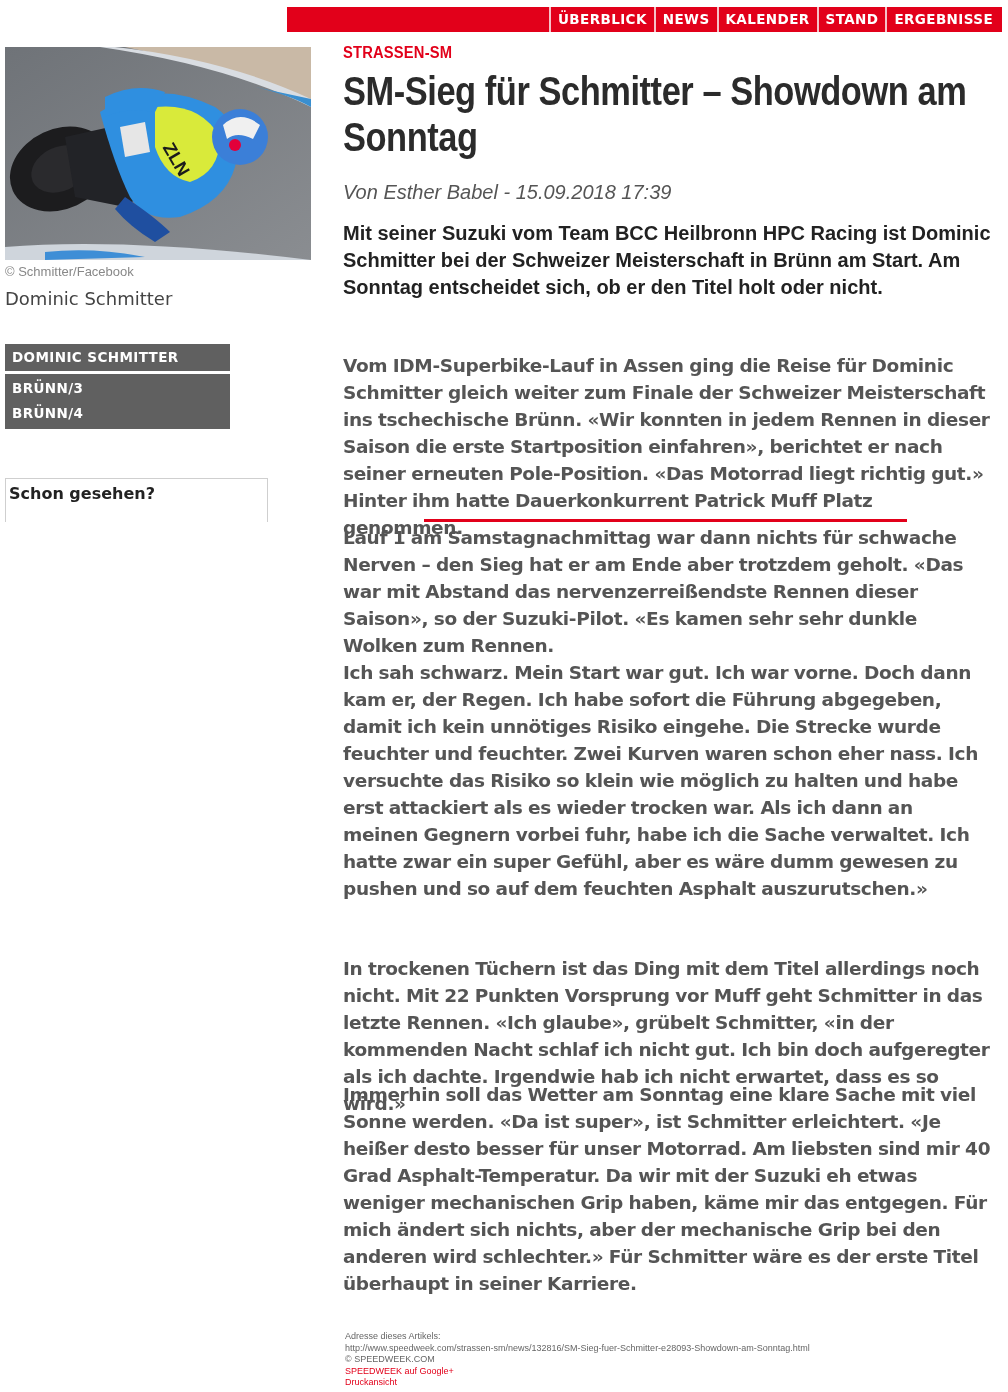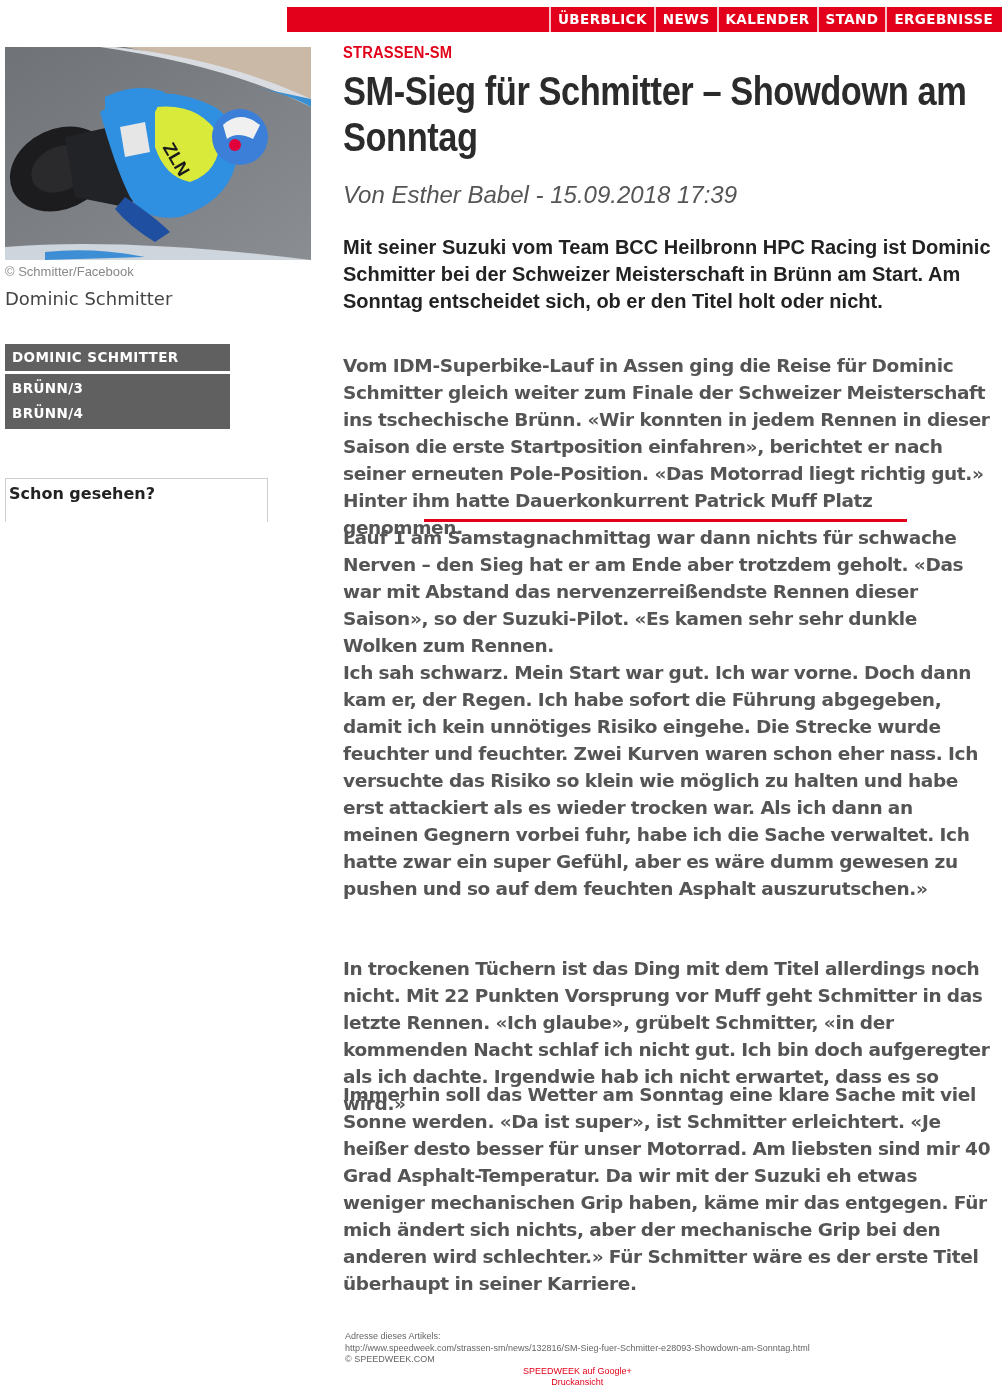--- a/index.html
+++ b/index.html
@@ -38,35 +38,35 @@
   .seen-title { position: absolute; left: 3px; top: 5px; font-size: 17px; font-weight: bold;
                 color: #222; font-family: "DejaVu Sans", sans-serif; font-size: 16px; }
 
   
   .main { position: absolute; left: 343px; top: 44px; width: 650px; }
   .kicker { color: #e2001a; font-weight: bold; font-size: 16px; letter-spacing: 0.2px;
             font-family: "Liberation Sans", sans-serif; transform: scaleX(0.92); transform-origin: left; }
   .headline { margin: 6px 0 0 0; font-size: 40px; line-height: 46px; font-weight: bold; color: #2b2b2b;
               font-family: "Liberation Sans", sans-serif; letter-spacing: -0.5px;
               transform: scaleX(0.86); transform-origin: left; width: 760px; }
-  .byline { margin-top: 21px; font-size: 24px; font-style: italic; color: #555; }
-  .lead { margin-top: 25px; font-size: 20px; line-height: 27px; font-weight: bold; color: #222; width: 650px; }
+  .byline { margin-top: 21px; font-size: 20px; font-style: italic; color: #555; }
+  .lead { margin-top: 16px; font-size: 20px; line-height: 27px; font-weight: bold; color: #222; width: 650px; }
 
   .body { position: absolute; left: 343px; width: 650px; font-family: "DejaVu Sans", sans-serif;
           font-size: 18.5px; line-height: 27px; color: #555; letter-spacing: -0.35px; word-spacing: -0.5px; }
   .p1 { top: 352px; }
   .divider { position: absolute; left: 424px; top: 519px; width: 483px; height: 3px; background: #e2001a; }
   .p2 { top: 524px; }
   .p3 { top: 955px; }
   .p4 { top: 1081px; }
   .body p { margin: 0; font-weight: bold; }
 
   
   .footer { position: absolute; left: 345px; top: 1331px; font-size: 9px; line-height: 11.5px; color: #666; }
-  .footer .red { color: #e2001a; cursor: pointer; text-align: center; }
+  .footer .red { color: #e2001a; cursor: pointer; }
 </style>
 </head>
 <body>
 
 <div class="topbar">
   <div class="redfill"></div>
   <div class="nav">
     <div class="nav-item">ÜBERBLICK</div>
     <div class="nav-item">NEWS</div>
     <div class="nav-item">KALENDER</div>

